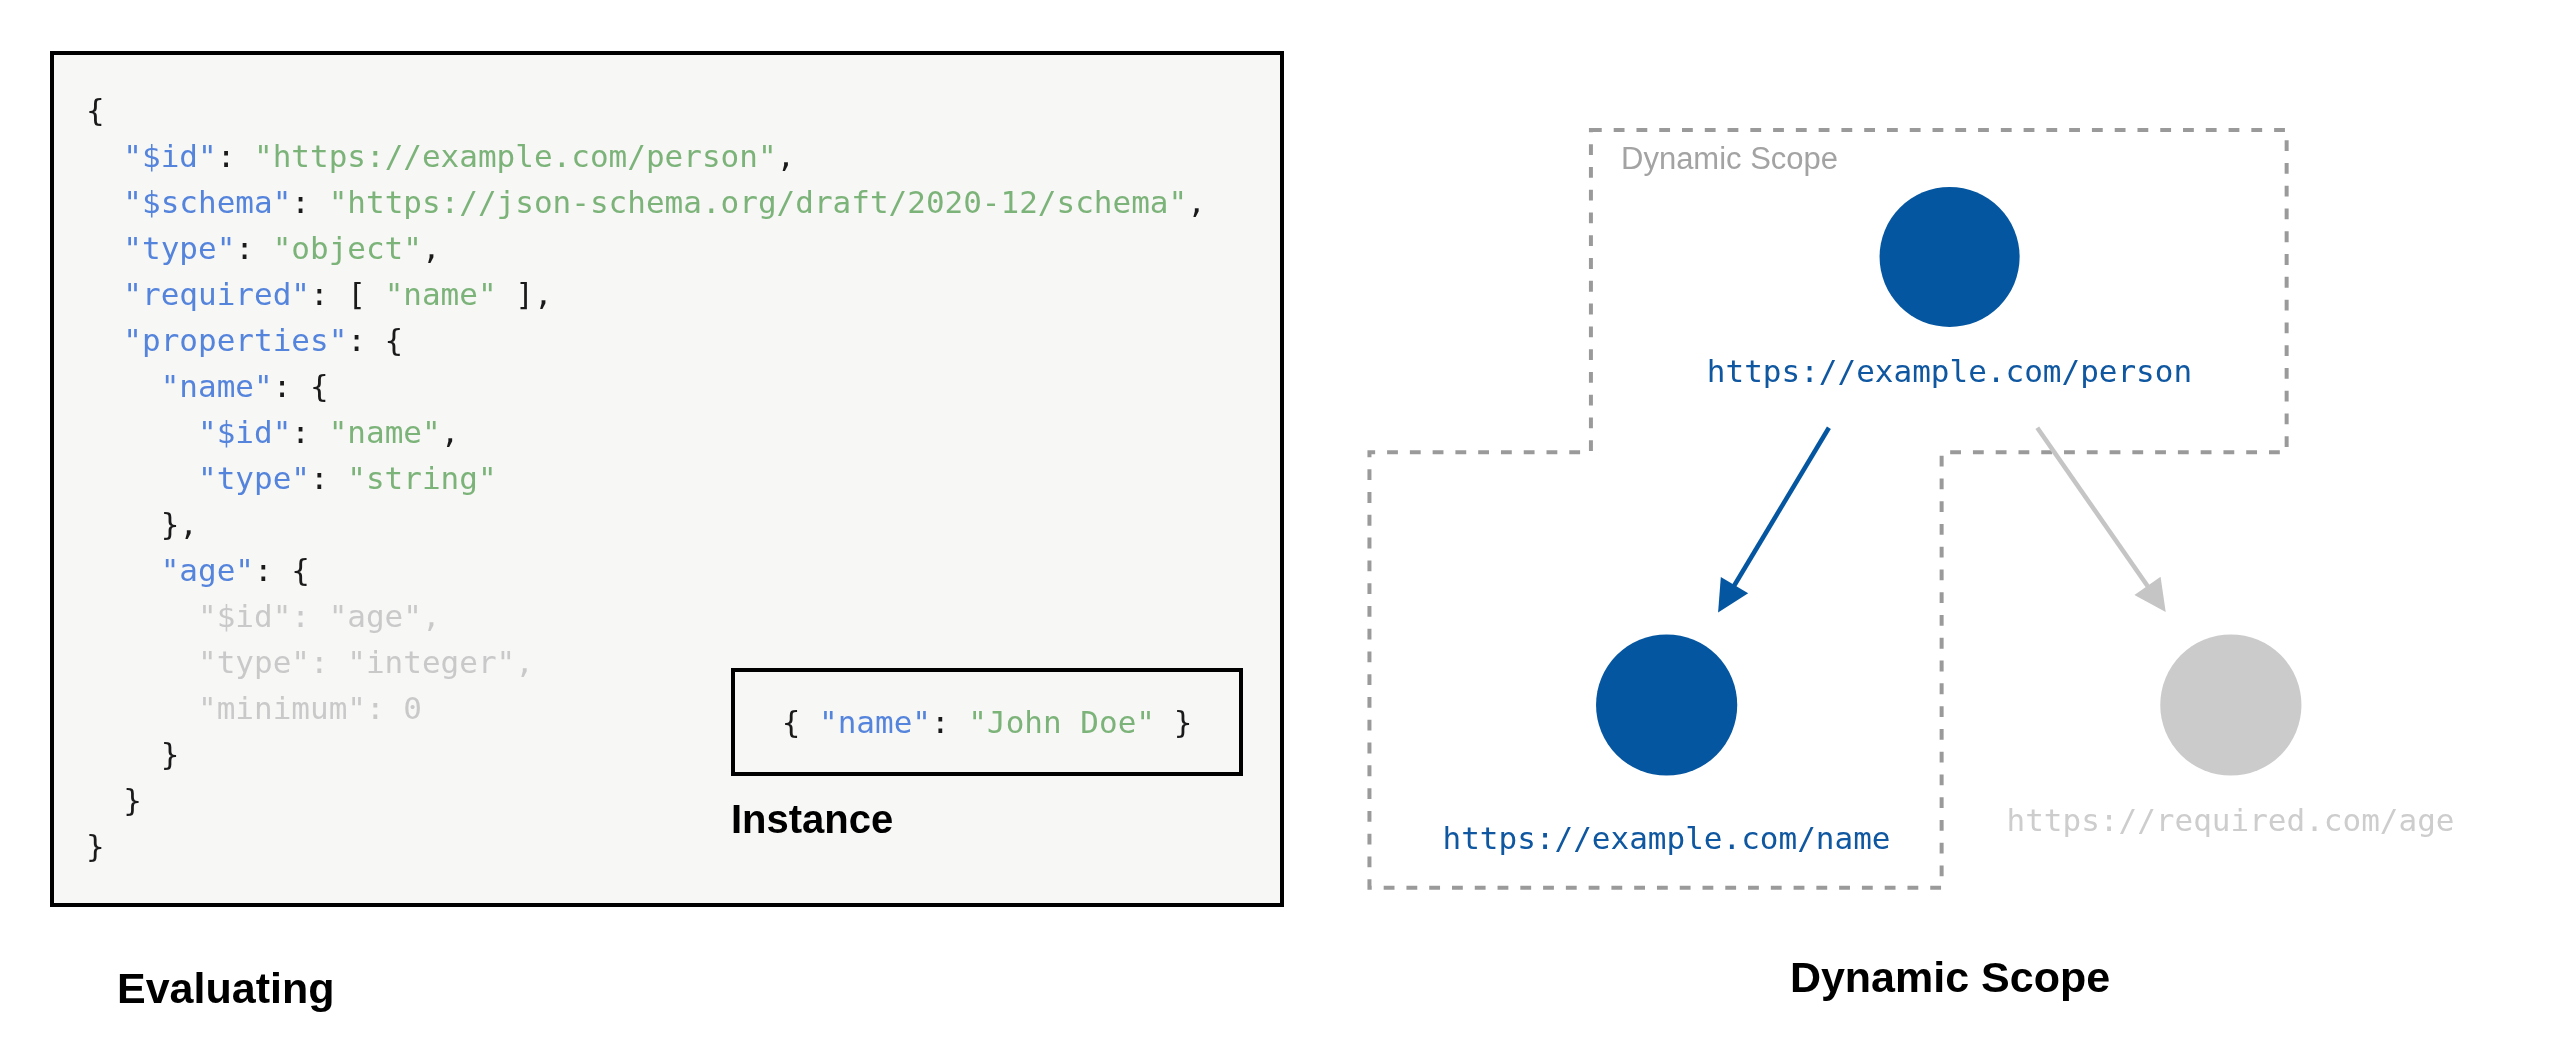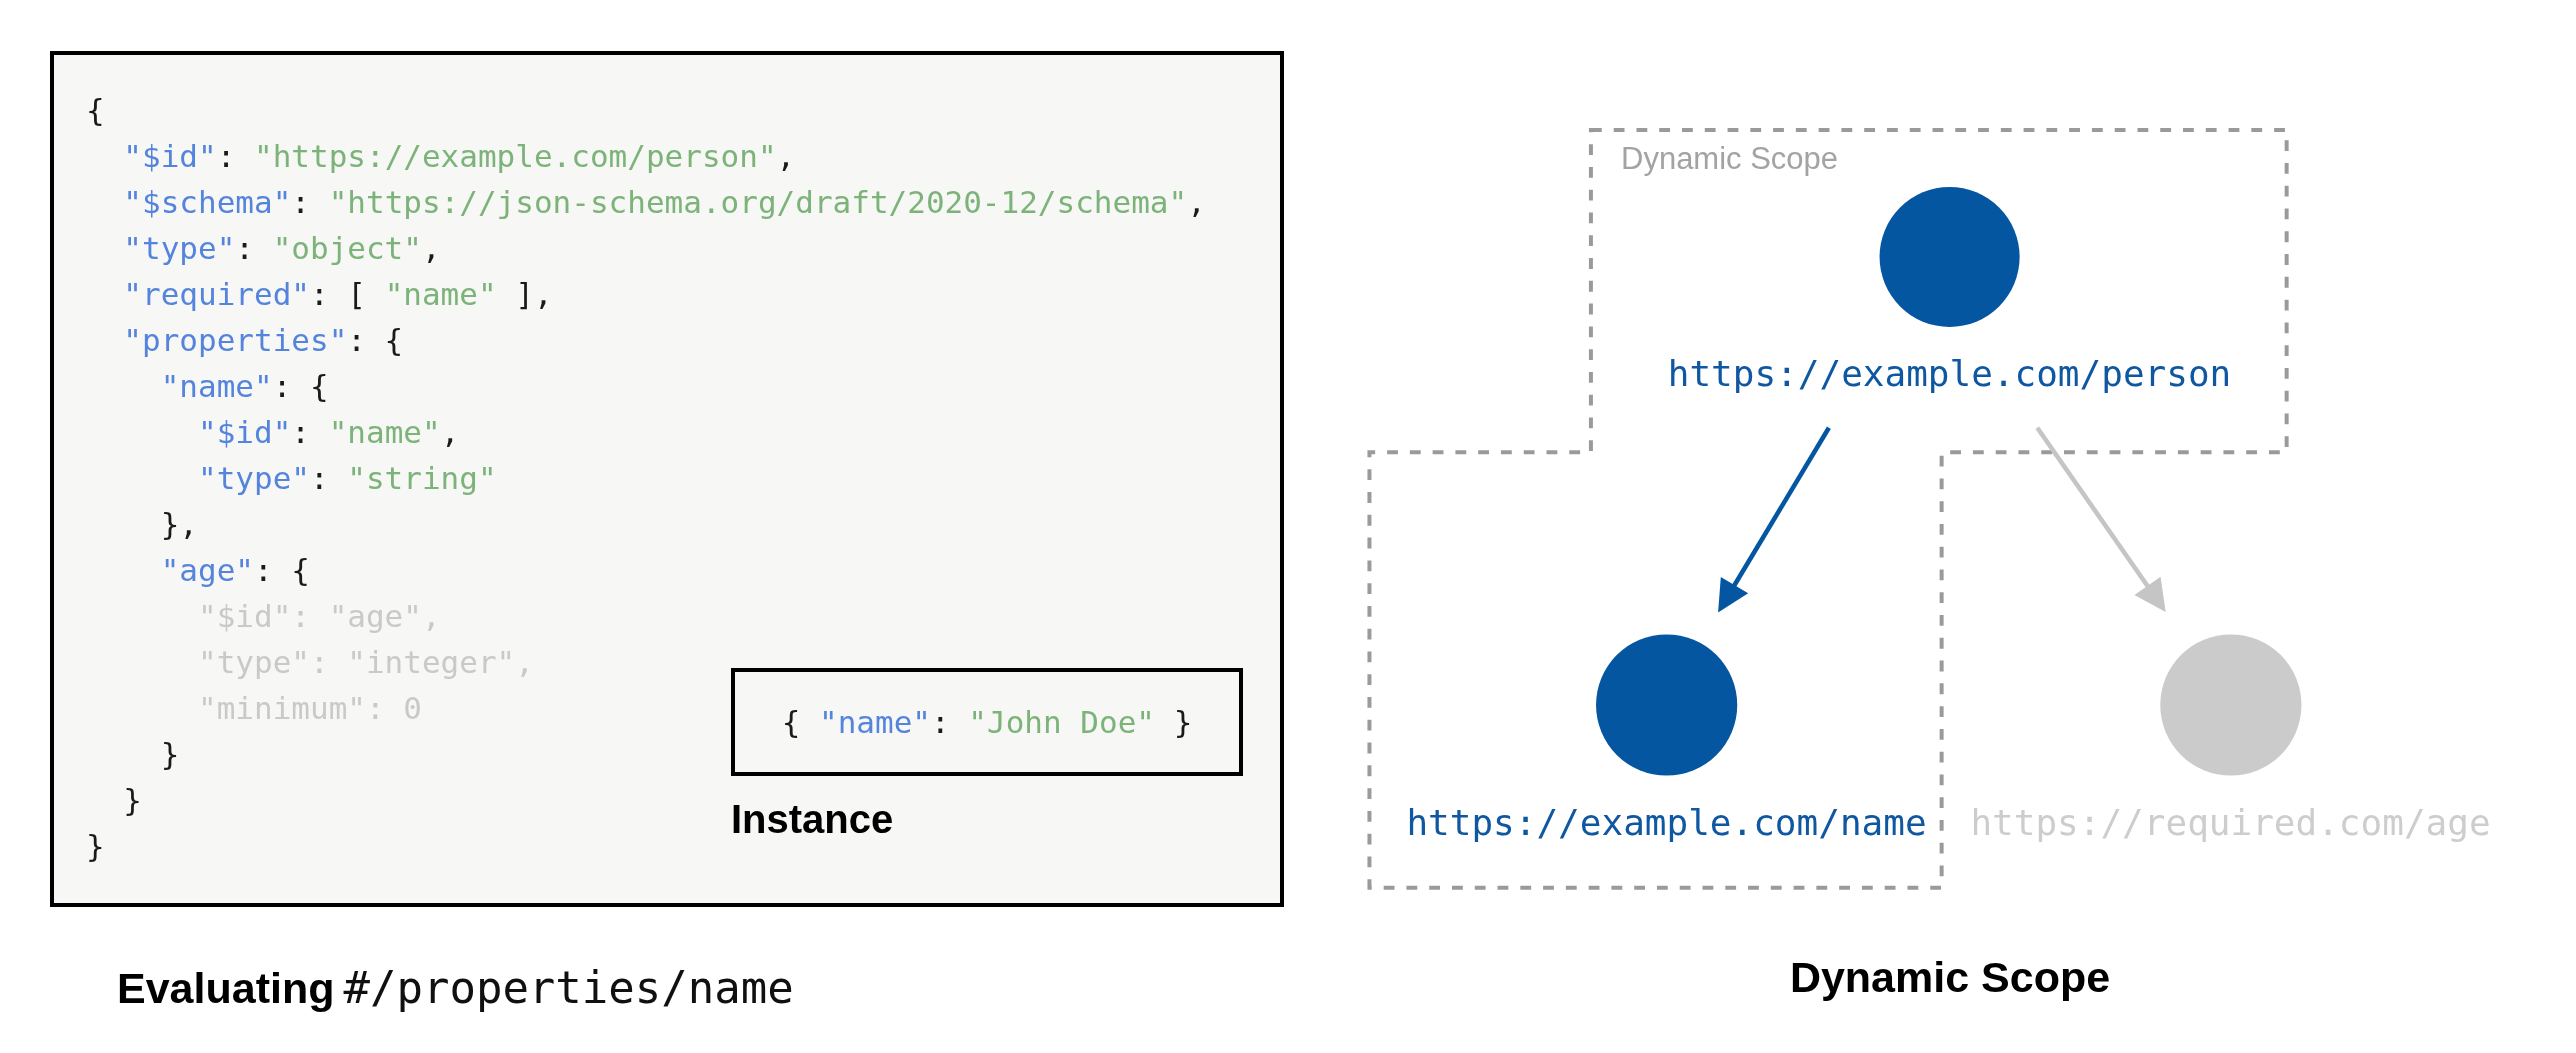--- a/index.html
+++ b/index.html
@@ -44,41 +44,40 @@
   .scope-outline{fill:none;stroke:var(--dashGray);stroke-width:7;stroke-dasharray:19 21;}
   .node-blue{fill:var(--nodeBlue);}
   .node-gray{fill:var(--nodeGray);}
   .arrow-blue{stroke:var(--nodeBlue);stroke-width:8;}
   .arrow-gray{stroke:var(--arrowGray);stroke-width:8;}
   .head-blue{fill:var(--nodeBlue);}
   .head-gray{fill:var(--arrowGray);}
   .scope-label{position:absolute;left:1621px;top:140px;font-size:31px;line-height:1.2;color:var(--scopeLabelGray);}
   .url-label{
     position:absolute;width:683px;text-align:center;
-    font-family:"DejaVu Sans Mono",monospace;font-size:36px;line-height:1.1;
+    font-family:"DejaVu Sans Mono",monospace;font-size:31px;line-height:1.1;
   }
   .url-person{left:1608px;top:354px;color:var(--urlBlue);}
-  .url-name{left:1325px;top:803px;color:var(--urlBlue);}
+  .url-name{left:1325px;top:821px;color:var(--urlBlue);}
   .url-age{left:1889px;top:803px;color:var(--urlGray);}
 </style>
 </head>
 <body>
 
 <section class="code-panel">
   <div class="code-lines"><div class="code-line"><span class="tok-p">{</span></div><div class="code-line"><span class="tok-p">  </span><span class="tok-k">"$id"</span><span class="tok-p">: </span><span class="tok-s">"https://example.com/person"</span><span class="tok-p">,</span></div><div class="code-line"><span class="tok-p">  </span><span class="tok-k">"$schema"</span><span class="tok-p">: </span><span class="tok-s">"https://json-schema.org/draft/2020-12/schema"</span><span class="tok-p">,</span></div><div class="code-line"><span class="tok-p">  </span><span class="tok-k">"type"</span><span class="tok-p">: </span><span class="tok-s">"object"</span><span class="tok-p">,</span></div><div class="code-line"><span class="tok-p">  </span><span class="tok-k">"required"</span><span class="tok-p">: [ </span><span class="tok-s">"name"</span><span class="tok-p"> ],</span></div><div class="code-line"><span class="tok-p">  </span><span class="tok-k">"properties"</span><span class="tok-p">: {</span></div><div class="code-line"><span class="tok-p">    </span><span class="tok-k">"name"</span><span class="tok-p">: {</span></div><div class="code-line"><span class="tok-p">      </span><span class="tok-k">"$id"</span><span class="tok-p">: </span><span class="tok-s">"name"</span><span class="tok-p">,</span></div><div class="code-line"><span class="tok-p">      </span><span class="tok-k">"type"</span><span class="tok-p">: </span><span class="tok-s">"string"</span></div><div class="code-line"><span class="tok-p">    },</span></div><div class="code-line"><span class="tok-p">    </span><span class="tok-k">"age"</span><span class="tok-p">: {</span></div><div class="code-line"><span class="tok-d">      "$id": "age",</span></div><div class="code-line"><span class="tok-d">      "type": "integer",</span></div><div class="code-line"><span class="tok-d">      "minimum": 0</span></div><div class="code-line"><span class="tok-p">    }</span></div><div class="code-line"><span class="tok-p">  }</span></div><div class="code-line"><span class="tok-p">}</span></div></div>
 </section>
 
 <div class="instance-box">
   <div class="instance-code"><span class="tok-p">{ </span><span class="tok-k">"name"</span><span class="tok-p">: </span><span class="tok-s">"John Doe"</span><span class="tok-p"> }</span></div>
 </div>
 <div class="instance-label">Instance</div>
 
 <div class="caption-left">
   <span class="cap-bold">Evaluating</span>
-  <span class="cap-mono">#/properties/name</span>
 </div>
 
 <svg class="diagram" width="1238" height="854" viewBox="0 0 2174 1500">
   <defs>
     <marker id="headBlue" viewBox="0 0 10 10" refX="7" refY="5" markerWidth="8" markerHeight="7" orient="auto">
       <path class="head-blue" d="M0,0 L10,5 L0,10 Z"></path>
     </marker>
     <marker id="headGray" viewBox="0 0 10 10" refX="7" refY="5" markerWidth="8" markerHeight="7" orient="auto">
       <path class="head-gray" d="M0,0 L10,5 L0,10 Z"></path>
     </marker>

